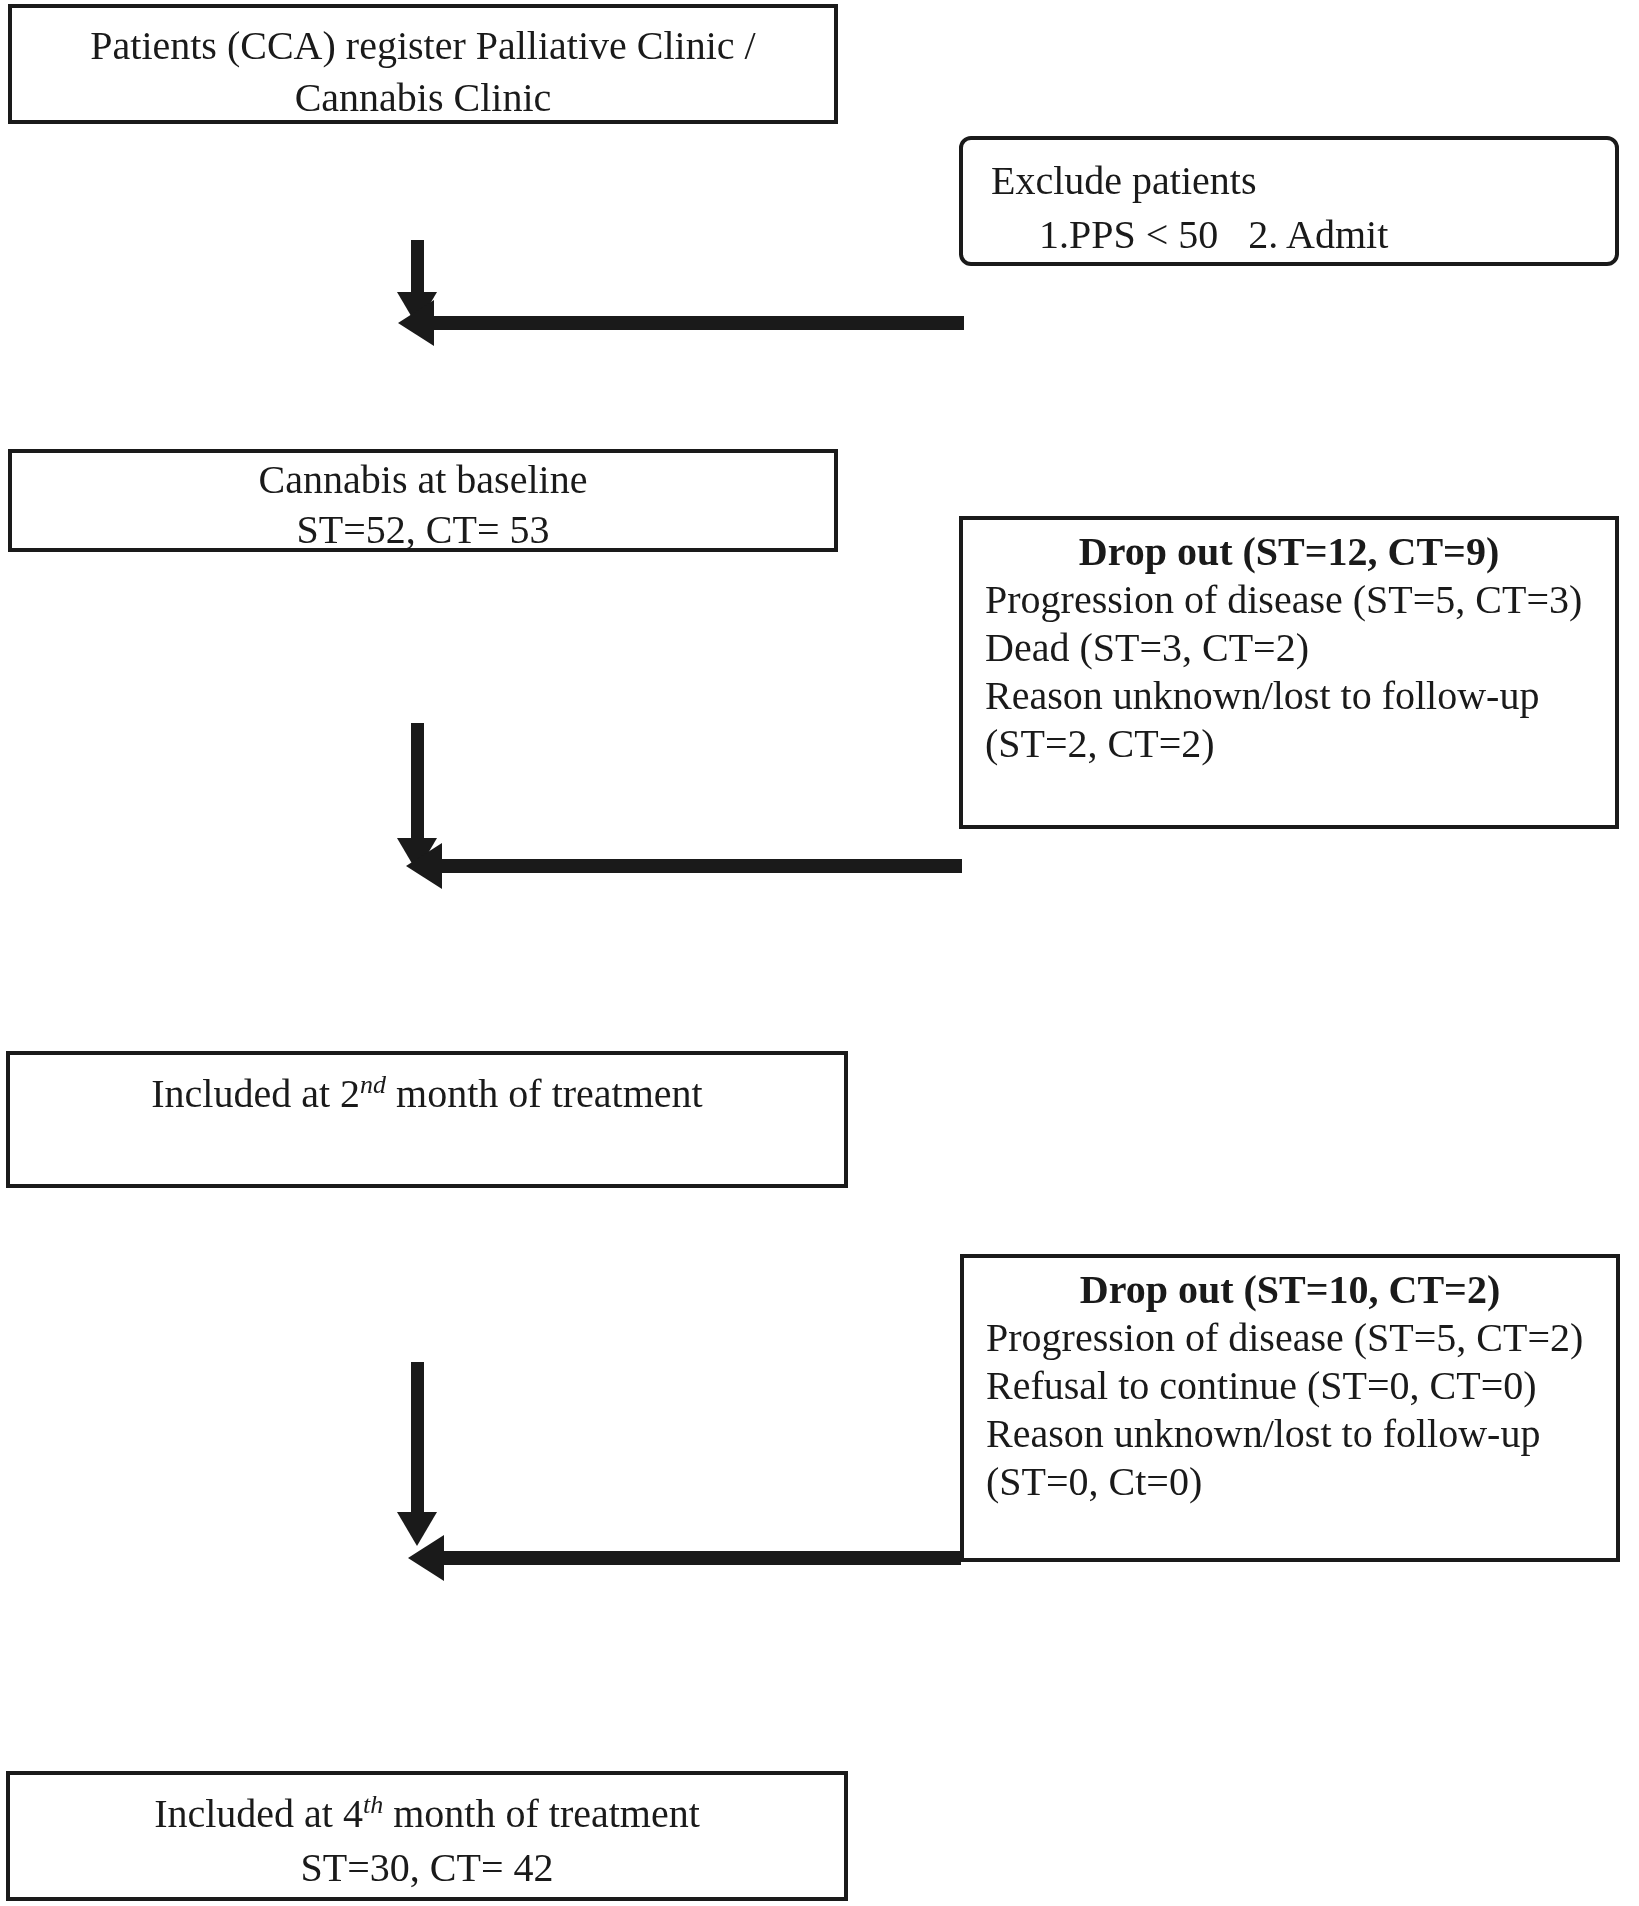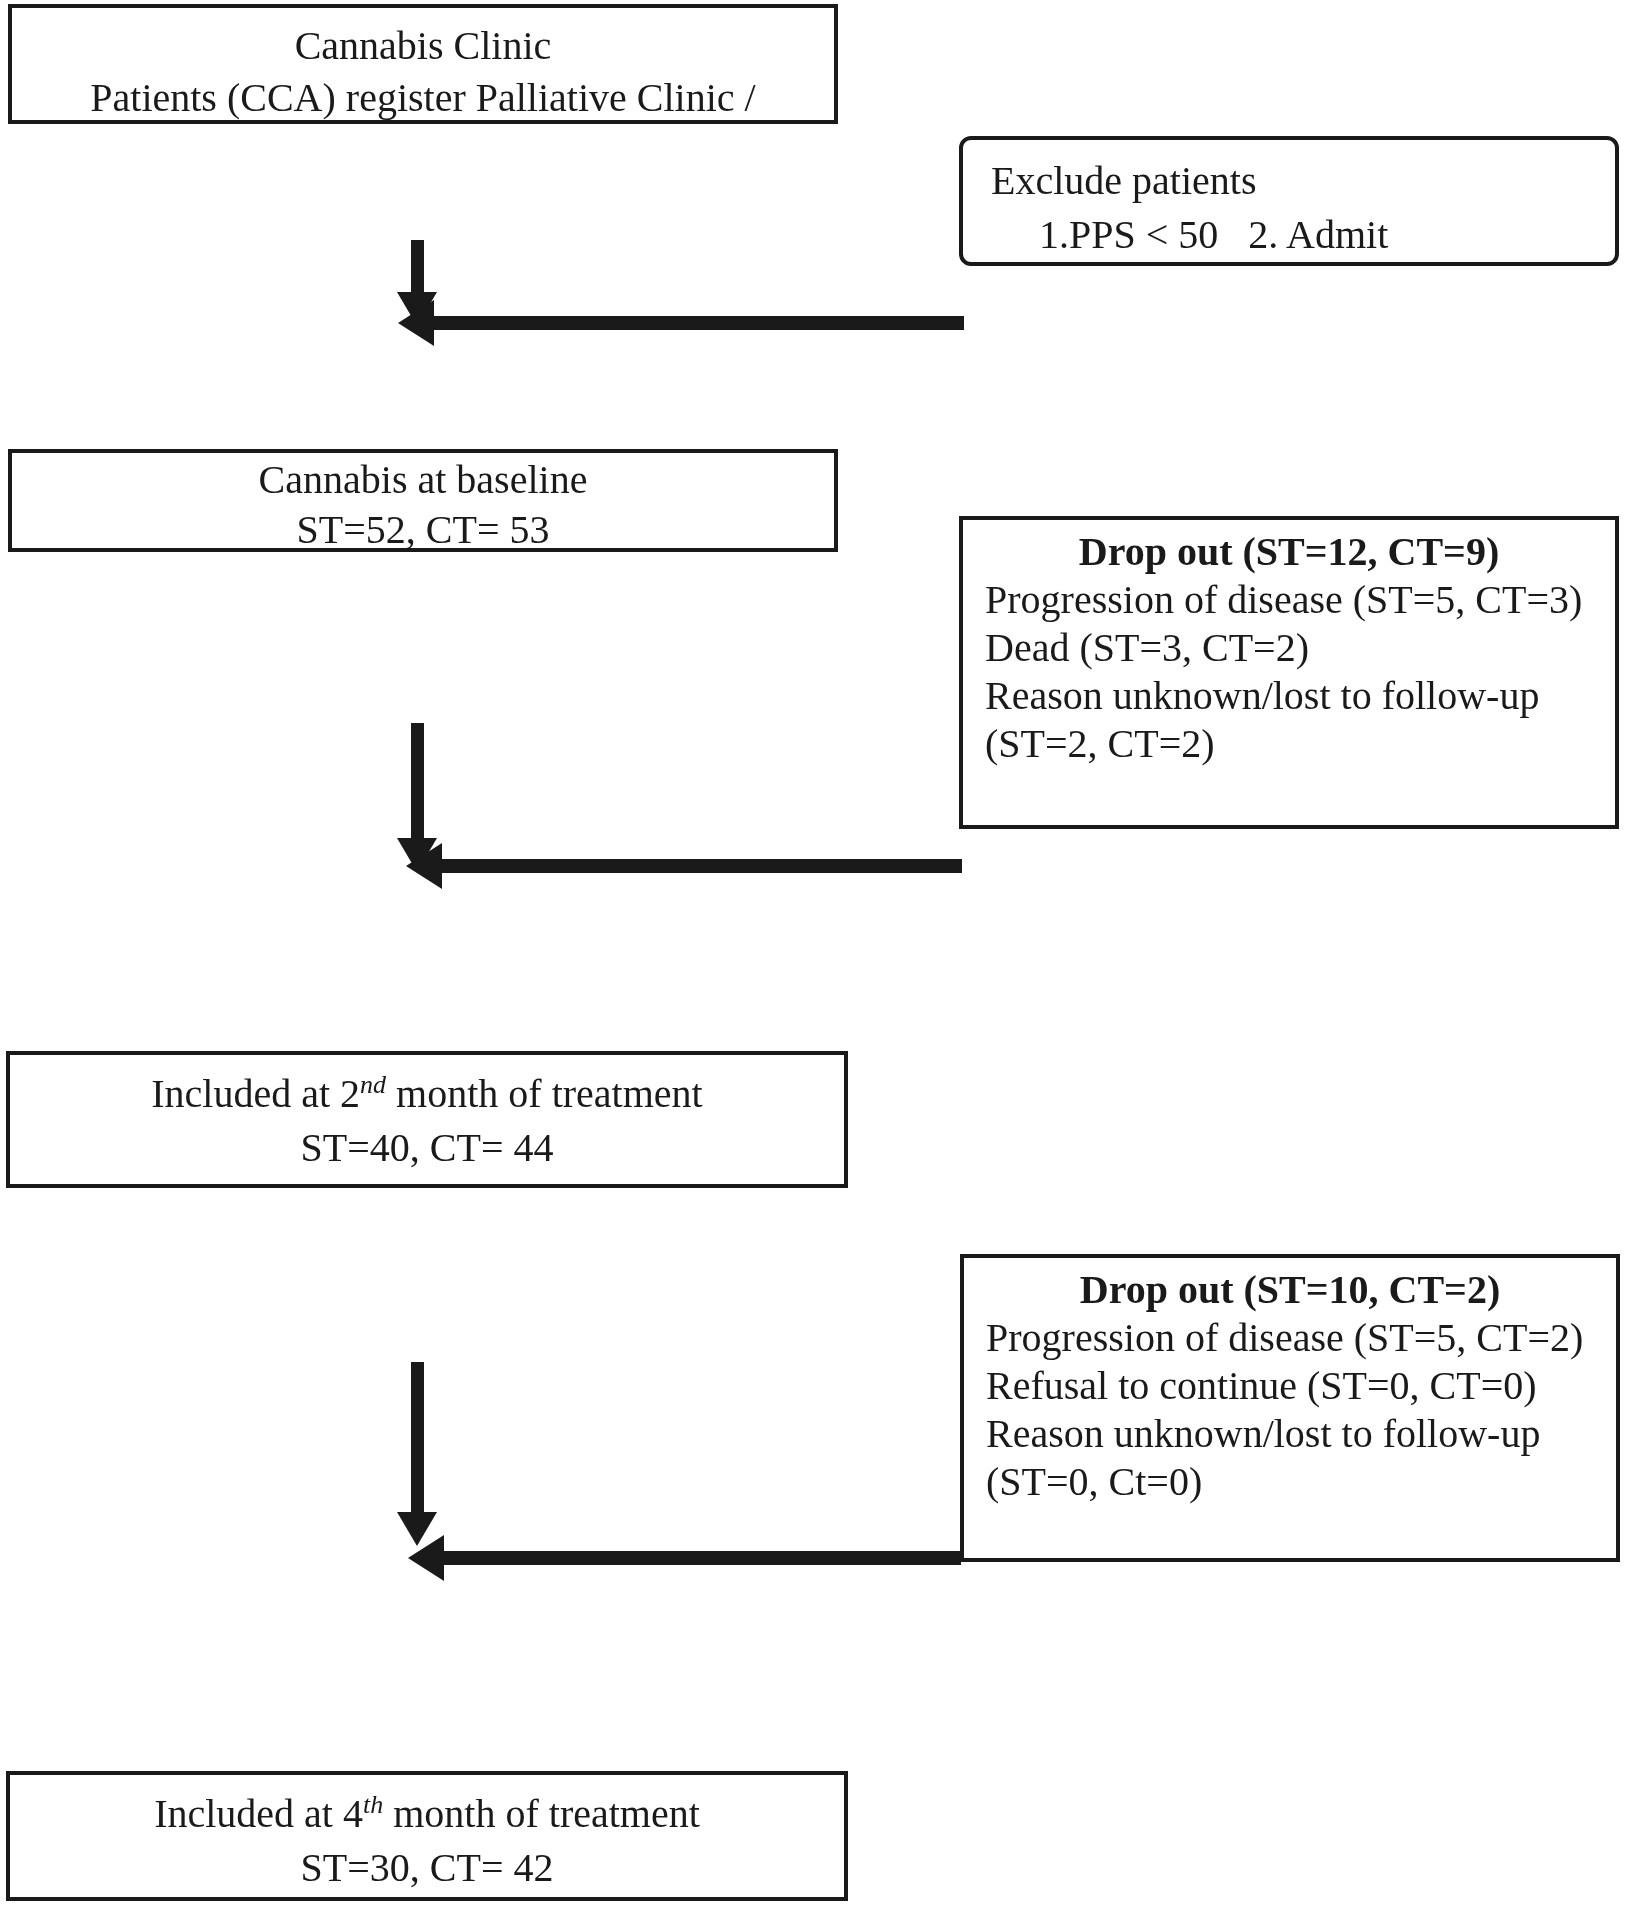--- a/index.html
+++ b/index.html
@@ -94,22 +94,22 @@
   
   #v3-shaft { left: 411px; top: 1362px; height: 150px; }
   #v3-head  { left: 397px; top: 1512px; }
   #h3-shaft { left: 444px; top: 1551px; width: 517px; }
   #h3-head  { left: 408px; top: 1535px; }
 </style>
 </head>
 <body>
 
 <div class="box center" id="box-register">
+  <div>Patients (CCA) register Palliative Clinic /</div>
   <div>Cannabis Clinic</div>
-  <div>Patients (CCA) register Palliative Clinic /</div>
 </div>
 
 <div class="box leftpad" id="box-exclude">
   <div>Exclude patients</div>
   <div class="pre">1.PPS &lt; 50   2. Admit</div>
 </div>
 
 <div class="vshaft" id="v1-shaft"></div>
 <div class="vhead" id="v1-head"></div>
 <div class="hshaft" id="h1-shaft"></div>
@@ -128,21 +128,20 @@
   <div class="dropout-line">(ST=2, CT=2)</div>
 </div>
 
 <div class="vshaft" id="v2-shaft"></div>
 <div class="vhead" id="v2-head"></div>
 <div class="hshaft" id="h2-shaft"></div>
 <div class="hhead" id="h2-head"></div>
 
 <div class="box center" id="box-month2">
   <div><span>Included at 2</span><sup class="ord">nd</sup><span> month of treatment</span></div>
-  <div>ST=40, CT= 44</div>
 </div>
 
 <div class="box" id="box-dropout2">
   <div class="dropout-title">Drop out (ST=10, CT=2)</div>
   <div class="dropout-line">Progression of disease (ST=5, CT=2)</div>
   <div class="dropout-line">Refusal to continue (ST=0, CT=0)</div>
   <div class="dropout-line">Reason unknown/lost to follow-up</div>
   <div class="dropout-line">(ST=0, Ct=0)</div>
 </div>
 

